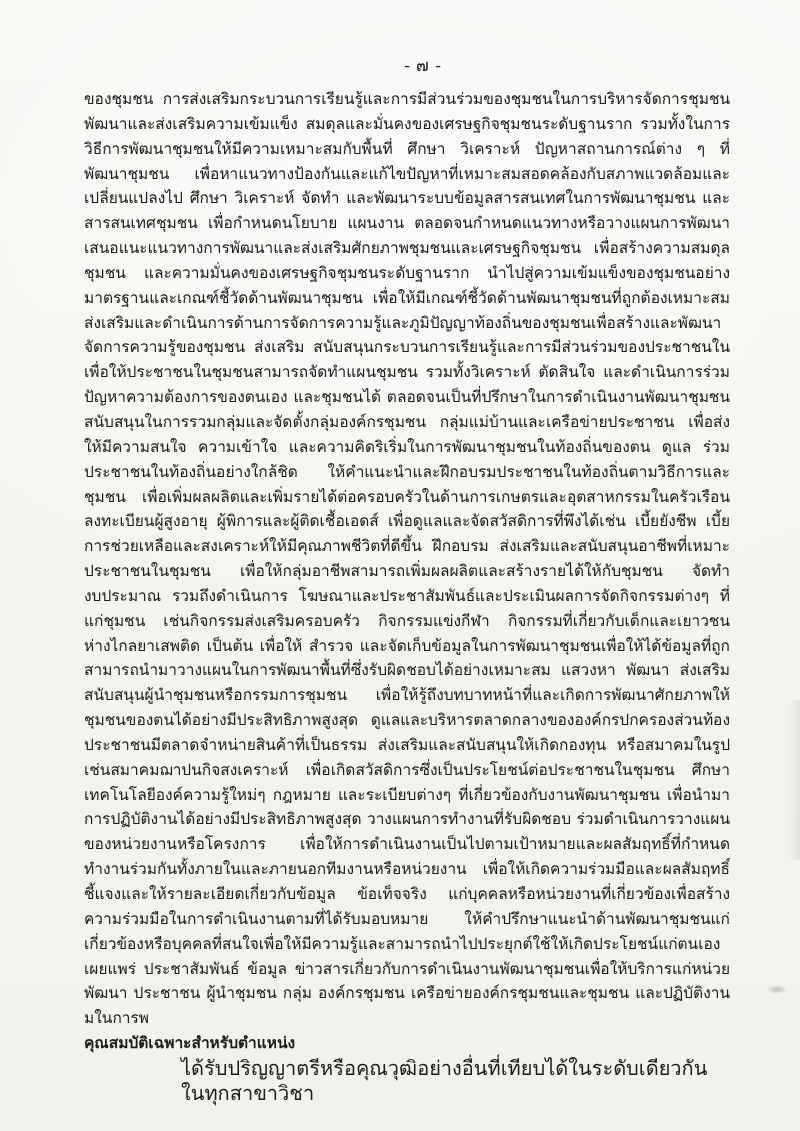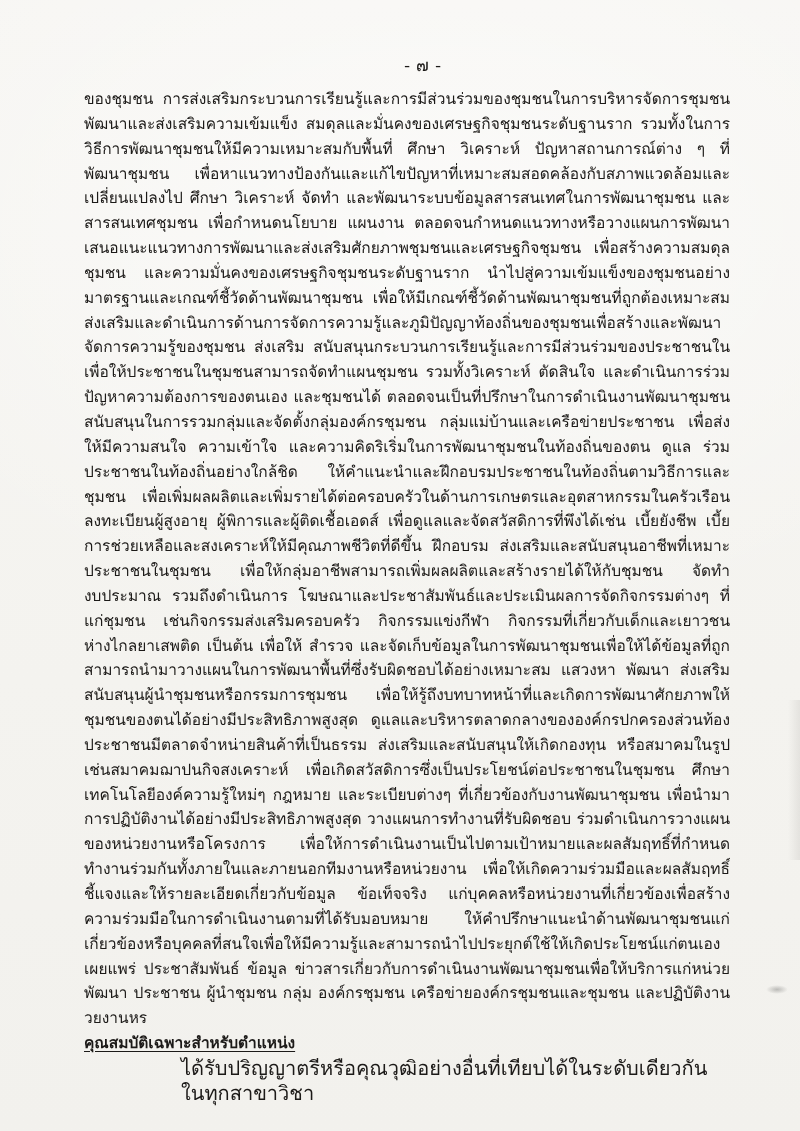--- a/index.html
+++ b/index.html
@@ -37,21 +37,20 @@
     overflow:hidden;
     text-align:justify;
     text-align-last:justify;
     word-spacing:.5px;
   }
   .heading{
     font-size:15.5px;
     line-height:24.85px;
     height:24.85px;
     font-weight:bold;
-    text-decoration:underline;
     text-underline-offset:3px;
   }
   .qual{
     font-size:20px;
     line-height:24.85px;
     height:24.85px;
     padding-left:97px;
   }
   .smudge{
     position:absolute;
@@ -103,21 +102,21 @@
         <div class="line">เช่นสมาคมฌาปนกิจสงเคราะห์ เพื่อเกิดสวัสดิการซึ่งเป็นประโยชน์ต่อประชาชนในชุมชน ศึกษา และติดตาม</div>
         <div class="line">เทคโนโลยีองค์ความรู้ใหม่ๆ กฎหมาย และระเบียบต่างๆ ที่เกี่ยวข้องกับงานพัฒนาชุมชน เพื่อนำมาประยุกต์ใช้ใน</div>
         <div class="line">การปฏิบัติงานได้อย่างมีประสิทธิภาพสูงสุด วางแผนการทำงานที่รับผิดชอบ ร่วมดำเนินการวางแผนการทำงาน</div>
         <div class="line">ของหน่วยงานหรือโครงการ เพื่อให้การดำเนินงานเป็นไปตามเป้าหมายและผลสัมฤทธิ์ที่กำหนด ประสานการ</div>
         <div class="line">ทำงานร่วมกันทั้งภายในและภายนอกทีมงานหรือหน่วยงาน เพื่อให้เกิดความร่วมมือและผลสัมฤทธิ์ตามที่กำหนด</div>
         <div class="line">ชี้แจงและให้รายละเอียดเกี่ยวกับข้อมูล ข้อเท็จจริง แก่บุคคลหรือหน่วยงานที่เกี่ยวข้องเพื่อสร้างความเข้าใจหรือ</div>
         <div class="line">ความร่วมมือในการดำเนินงานตามที่ได้รับมอบหมาย ให้คำปรึกษาแนะนำด้านพัฒนาชุมชนแก่หน่วยงานที่</div>
         <div class="line">เกี่ยวข้องหรือบุคคลที่สนใจเพื่อให้มีความรู้และสามารถนำไปประยุกต์ใช้ให้เกิดประโยชน์แก่ตนเองและส่วนรวม</div>
         <div class="line">เผยแพร่ ประชาสัมพันธ์ ข้อมูล ข่าวสารเกี่ยวกับการดำเนินงานพัฒนาชุมชนเพื่อให้บริการแก่หน่วยงานภาคีการ</div>
         <div class="line">พัฒนา ประชาชน ผู้นำชุมชน กลุ่ม องค์กรชุมชน เครือข่ายองค์กรชุมชนและชุมชน และปฏิบัติงานอื่นตามที่ได้รับ</div>
-        <div class="line">วยงานหร</div>
+        <div class="line">มในการพ</div>
       </div>
 
     <div class="heading">คุณสมบัติเฉพาะสำหรับตำแหน่ง</div>
 
     <div class="qual">ได้รับปริญญาตรีหรือคุณวุฒิอย่างอื่นที่เทียบได้ในระดับเดียวกันในทุกสาขาวิชา</div>
   </div>
 
   <div class="smudge"></div>
   <div class="smudge2"></div>
 </div>

